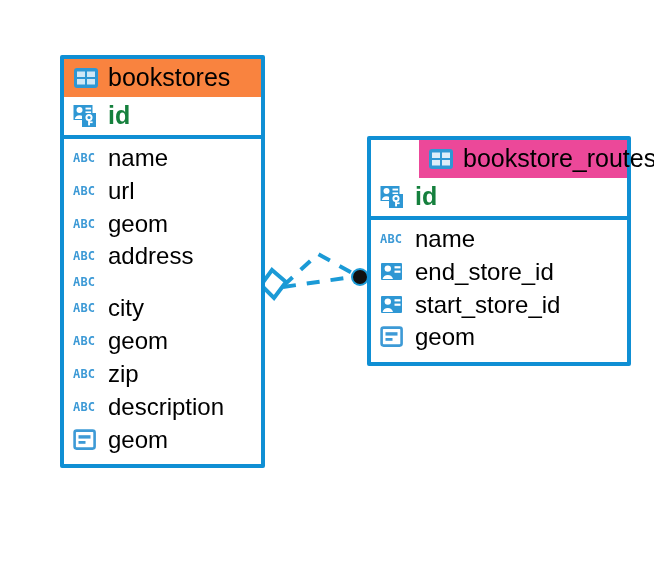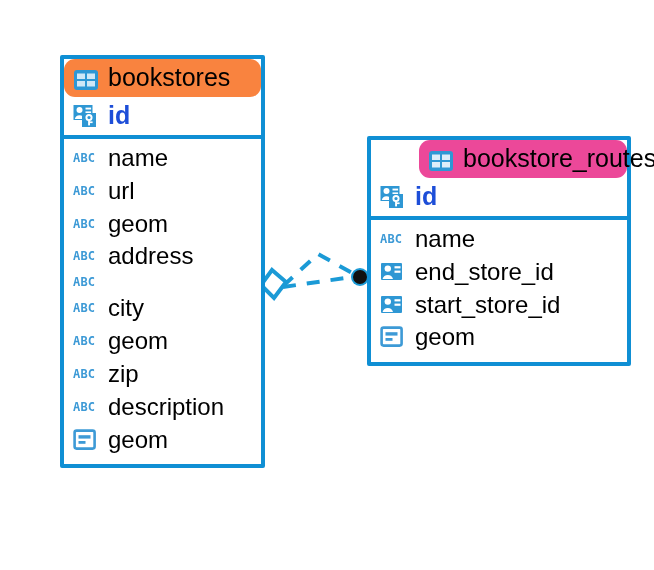--- a/index.html
+++ b/index.html
@@ -12,36 +12,35 @@
 
   
   .entity{
     position:absolute;
     box-sizing:border-box;
     background:#ffffff;
     border:4px solid #0F8FD4;
     border-radius:2px;
   }
   .entity-header{
-    display:flex;align-items:flex-end;
+    display:flex;align-items:center;
     gap:9px;
     padding:5px 9px 6px 9px;
     font-size:25px;
     color:#000000;
     line-height:1.08;
     white-space:nowrap;
-    border-radius:11px;
   }
   .entity-header.accent{background:#F9833F;}
   .entity-header.neutral{background:#ec4899;margin-left:48px;}
 
   .pk-row{
     display:flex;align-items:center;gap:9px;
     padding:5px 9px 6px 9px;
-    font-size:25px;font-weight:bold;color:#1d4ed8;
+    font-size:25px;font-weight:bold;color:#15803d;
     border-bottom:4px solid #0F8FD4;
     background:#fff;
     line-height:1.08;
   }
   .field-list{padding:3px 0 8px 0;background:#fff;text-align:center;}
   .field-row{
     display:flex;align-items:center;gap:9px;
     padding:2px 9px 3px 9px;
     font-size:24px;color:#000;
     line-height:1.16;

